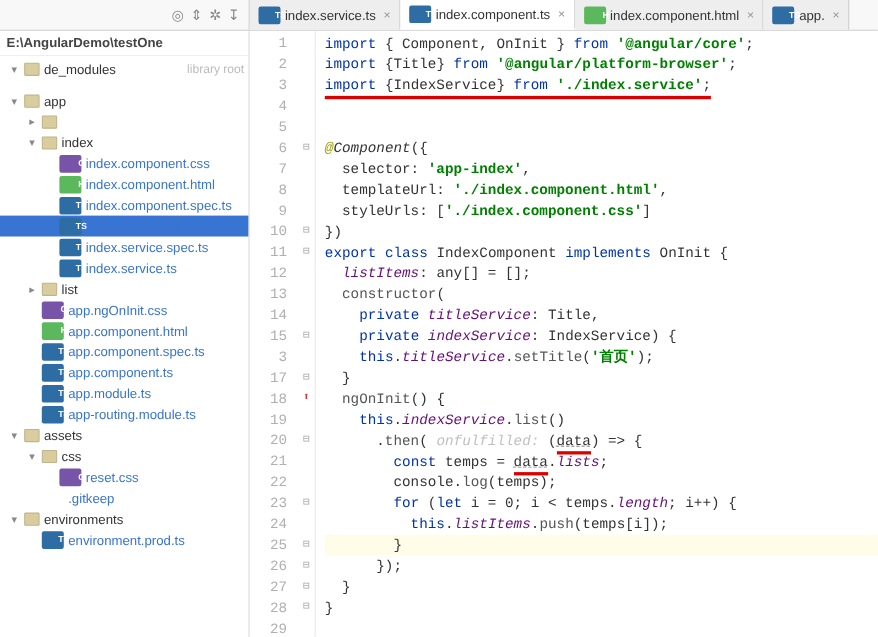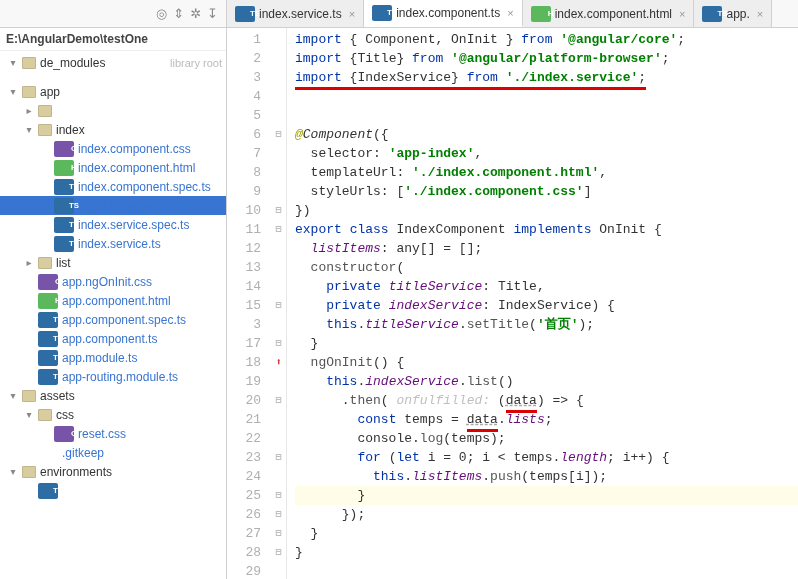--- a/index.html
+++ b/index.html
@@ -330,20 +330,21 @@
         <div class="row">
           <span class="indent" style="width: 4px;"></span>
           <span class="tw">▾</span>
           <span class="folder-ico"></span>
           <span class="label ">environments</span>
         </div>
         <div class="row">
           <span class="indent" style="width: 20px;"></span>
           <span class="tw"></span>
           <span class="file-ico ts-ico" style="visibility: visible;">TS</span>
+          <span class="label link">environment.prod.ts</span>
         </div>
       </div>
   </div>
   <div class="editor">
     <div class="gutter" id="gutter">
         <div>1</div>
         <div>2</div>
         <div>3</div>
         <div>4</div>
         <div>5</div>

